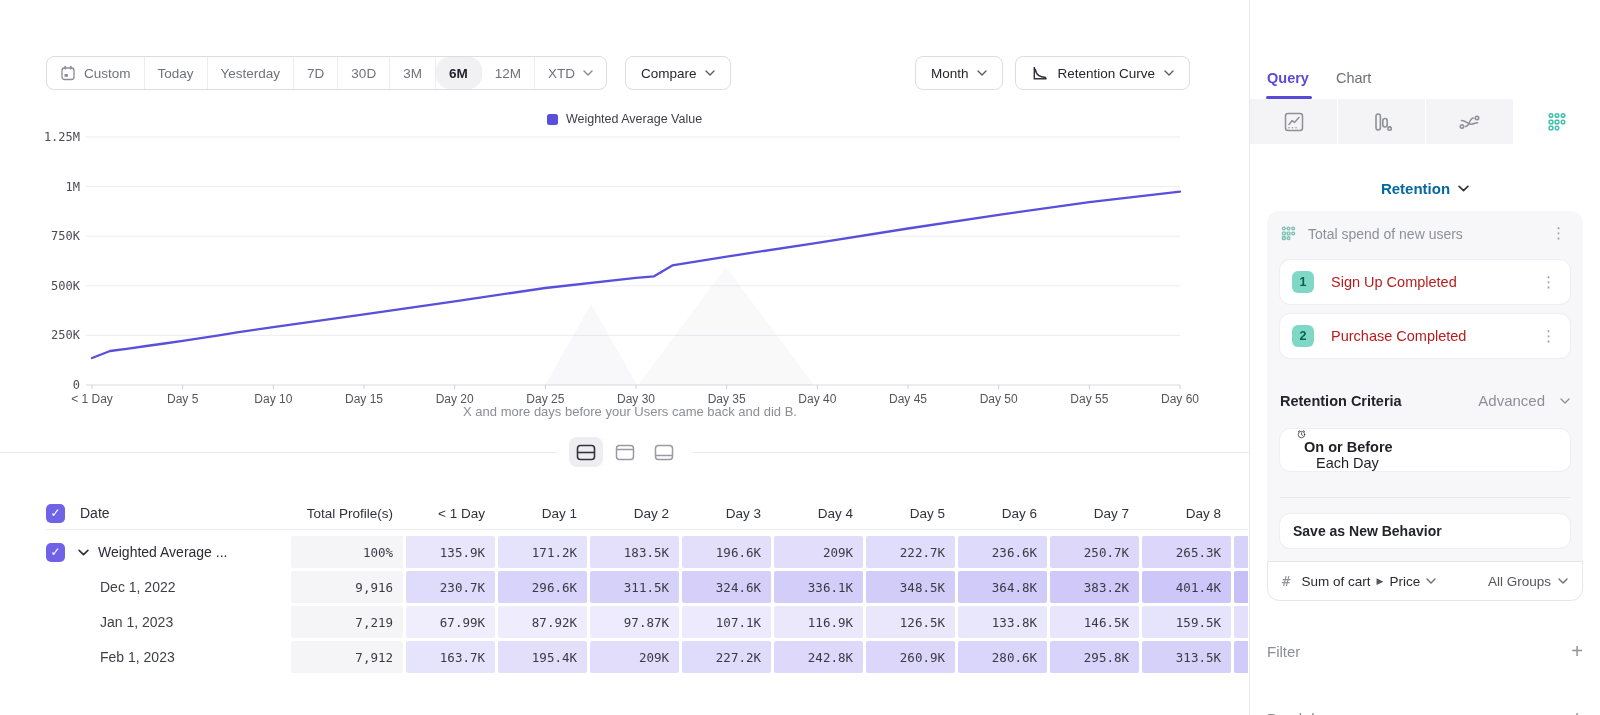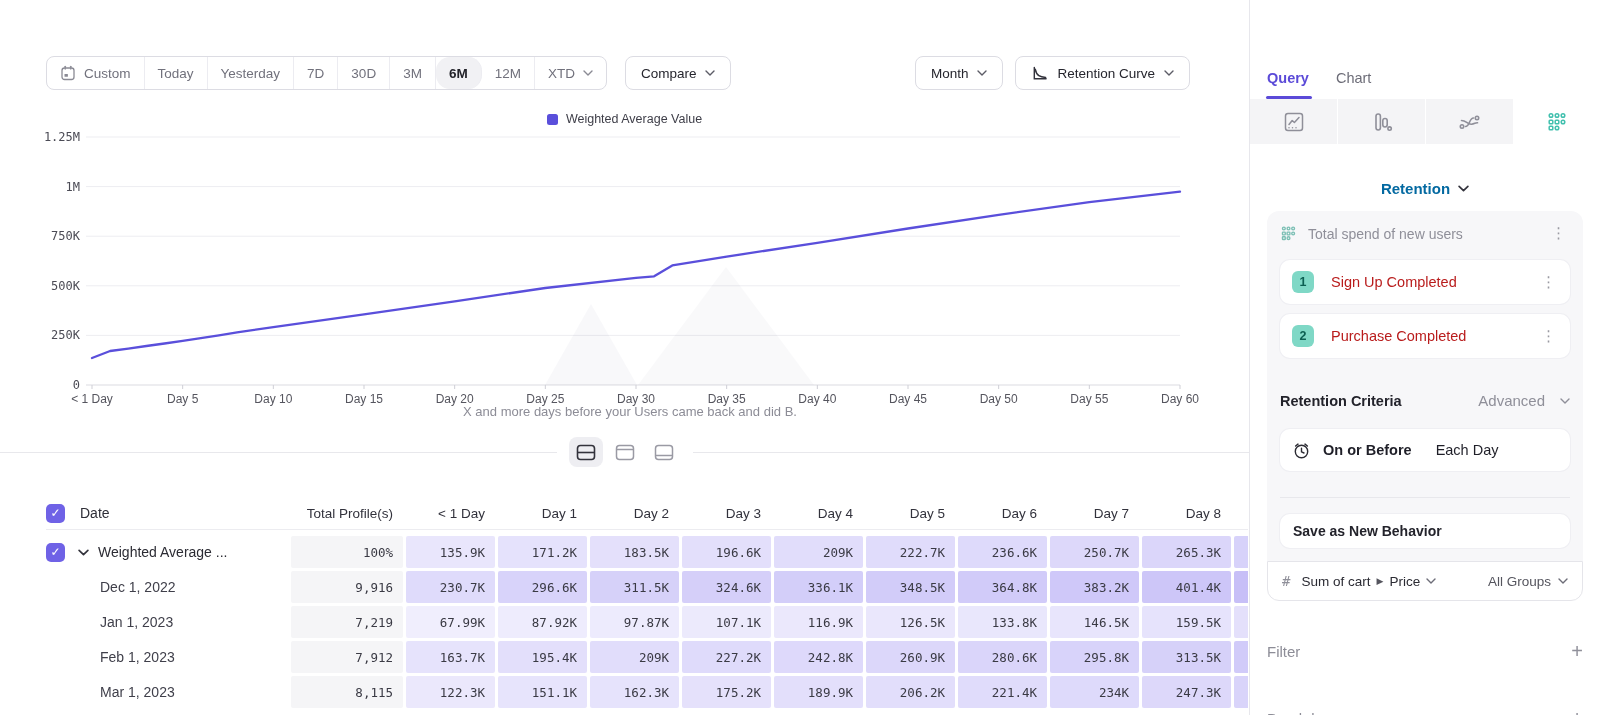--- a/index.html
+++ b/index.html
@@ -64,21 +64,21 @@
   .qcard-head { display:flex; align-items:flex-end; gap:11px; }
   .qcard-title { flex:1; font-size:14px; color:#8f8f99; }
   .kebab { color:#9a9aa2; font-size:15px; cursor:pointer; padding:0 4px; }
   .step { margin-top:10px; background:#fff; border-radius:10px; height:44px; display:flex; align-items:center; padding:0 10px 0 12px; box-shadow:0 0 0 1px #efeff3; }
   .step.firststep { margin-top:18px; }
   .step-badge { width:22px; height:22px; border-radius:6px; background:#7fd8c6; color:#0c5f52; font-size:12.5px; font-weight:bold; display:flex; align-items:center; justify-content:center; }
   .step-label { flex:1; margin-left:17px; font-size:14.5px; color:#b91c1c; }
   .criteria-row { margin-top:34px; display:flex; align-items:center; }
   .criteria-title { flex:1; font-size:14.5px; font-weight:bold; color:#23232b; }
   .adv { display:flex; align-items:center; gap:15px; font-size:15px; color:#8f8f99; cursor:pointer; }
-  .cond { margin-top:20px; background:#fff; border-radius:10px; height:42px; display:flex; align-items:center; padding:0 12px; box-shadow:0 0 0 1px #efeff3; cursor:pointer; }
+  .cond { margin-top:20px; background:#fff; border-radius:10px; height:42px; display:flex; align-items:flex-start; padding:0 12px; box-shadow:0 0 0 1px #efeff3; cursor:pointer;flex-direction:column; }
   .cond-op { margin-left:12px; font-size:14.5px; font-weight:bold; color:#1f1f28; }
   .cond-win { margin-left:24px; font-size:14.5px; color:#1f1f28; }
   .qcard-divider { margin-top:26px; height:1px; background:#e8e8ec; }
   .save-btn { margin-top:16px; background:#fff; border-radius:10px; height:34px; display:flex; align-items:center; padding:0 13px; font-size:14px; font-weight:bold; color:#23232b; box-shadow:0 0 0 1px #efeff3; cursor:pointer; }
   .measure { border:1px solid #e5e5ea; border-radius:0 0 12px 12px; height:40px; background:#fff; display:flex; align-items:center; padding:0 14px; gap:11px; }
   .hash { color:#8f8f99; font-size:14px; font-family:"DejaVu Sans Mono", monospace; }
   .measure-prop { display:flex; align-items:center; gap:6px; font-size:13.5px; color:#2b2b33; cursor:pointer; }
   .prop-sep { color:#55555e; font-size:9px; }
   .measure-groups { margin-left:auto; display:flex; align-items:center; gap:7px; font-size:13.5px; color:#55555e; cursor:pointer; }
   .add-row { display:flex; align-items:center; margin-top:40px; }
@@ -309,36 +309,20 @@
           <div class="cell" style="background: rgba(121, 103, 237, 0.21);">195.4K</div>
           <div class="cell" style="background: rgba(121, 103, 237, 0.224);">209K</div>
           <div class="cell" style="background: rgba(121, 103, 237, 0.235);">227.2K</div>
           <div class="cell" style="background: rgba(121, 103, 237, 0.247);">242.8K</div>
           <div class="cell" style="background: rgba(121, 103, 237, 0.263); padding-left: 8px;">260.9K</div>
           <div class="cell" style="background: rgba(121, 103, 237, 0.28);">280.6K</div>
           <div class="cell" style="background: rgba(121, 103, 237, 0.29);">295.8K</div>
           <div class="cell" style="background: rgba(121, 103, 237, 0.306);">313.5K</div>
           <div class="cell sliver" style="background: rgba(121, 103, 237, 0.34);"></div>
         </div>
-        <div class="trow">
-          <div class="row-label date">
-            <span>Mar 1, 2023</span>
-          </div>
-          <div class="cell total">8,115</div>
-          <div class="cell" style="background: rgba(121, 103, 237, 0.153);">122.3K</div>
-          <div class="cell" style="background: rgba(121, 103, 237, 0.176);">151.1K</div>
-          <div class="cell" style="background: rgba(121, 103, 237, 0.184);">162.3K</div>
-          <div class="cell" style="background: rgba(121, 103, 237, 0.196);">175.2K</div>
-          <div class="cell" style="background: rgba(121, 103, 237, 0.208);">189.9K</div>
-          <div class="cell" style="background: rgba(121, 103, 237, 0.22);">206.2K</div>
-          <div class="cell" style="background: rgba(121, 103, 237, 0.23);">221.4K</div>
-          <div class="cell" style="background: rgba(121, 103, 237, 0.243);">234K</div>
-          <div class="cell" style="background: rgba(121, 103, 237, 0.255);">247.3K</div>
-          <div class="cell sliver" style="background: rgba(121, 103, 237, 0.282);"></div>
-        </div>
       </div>
   </div>
 </div>
 
 <div class="v-divider"></div>
 
 <div class="sidebar">
   <div class="tabs">
     <span class="tab active">Query</span>
     <span class="tab">Chart</span>

